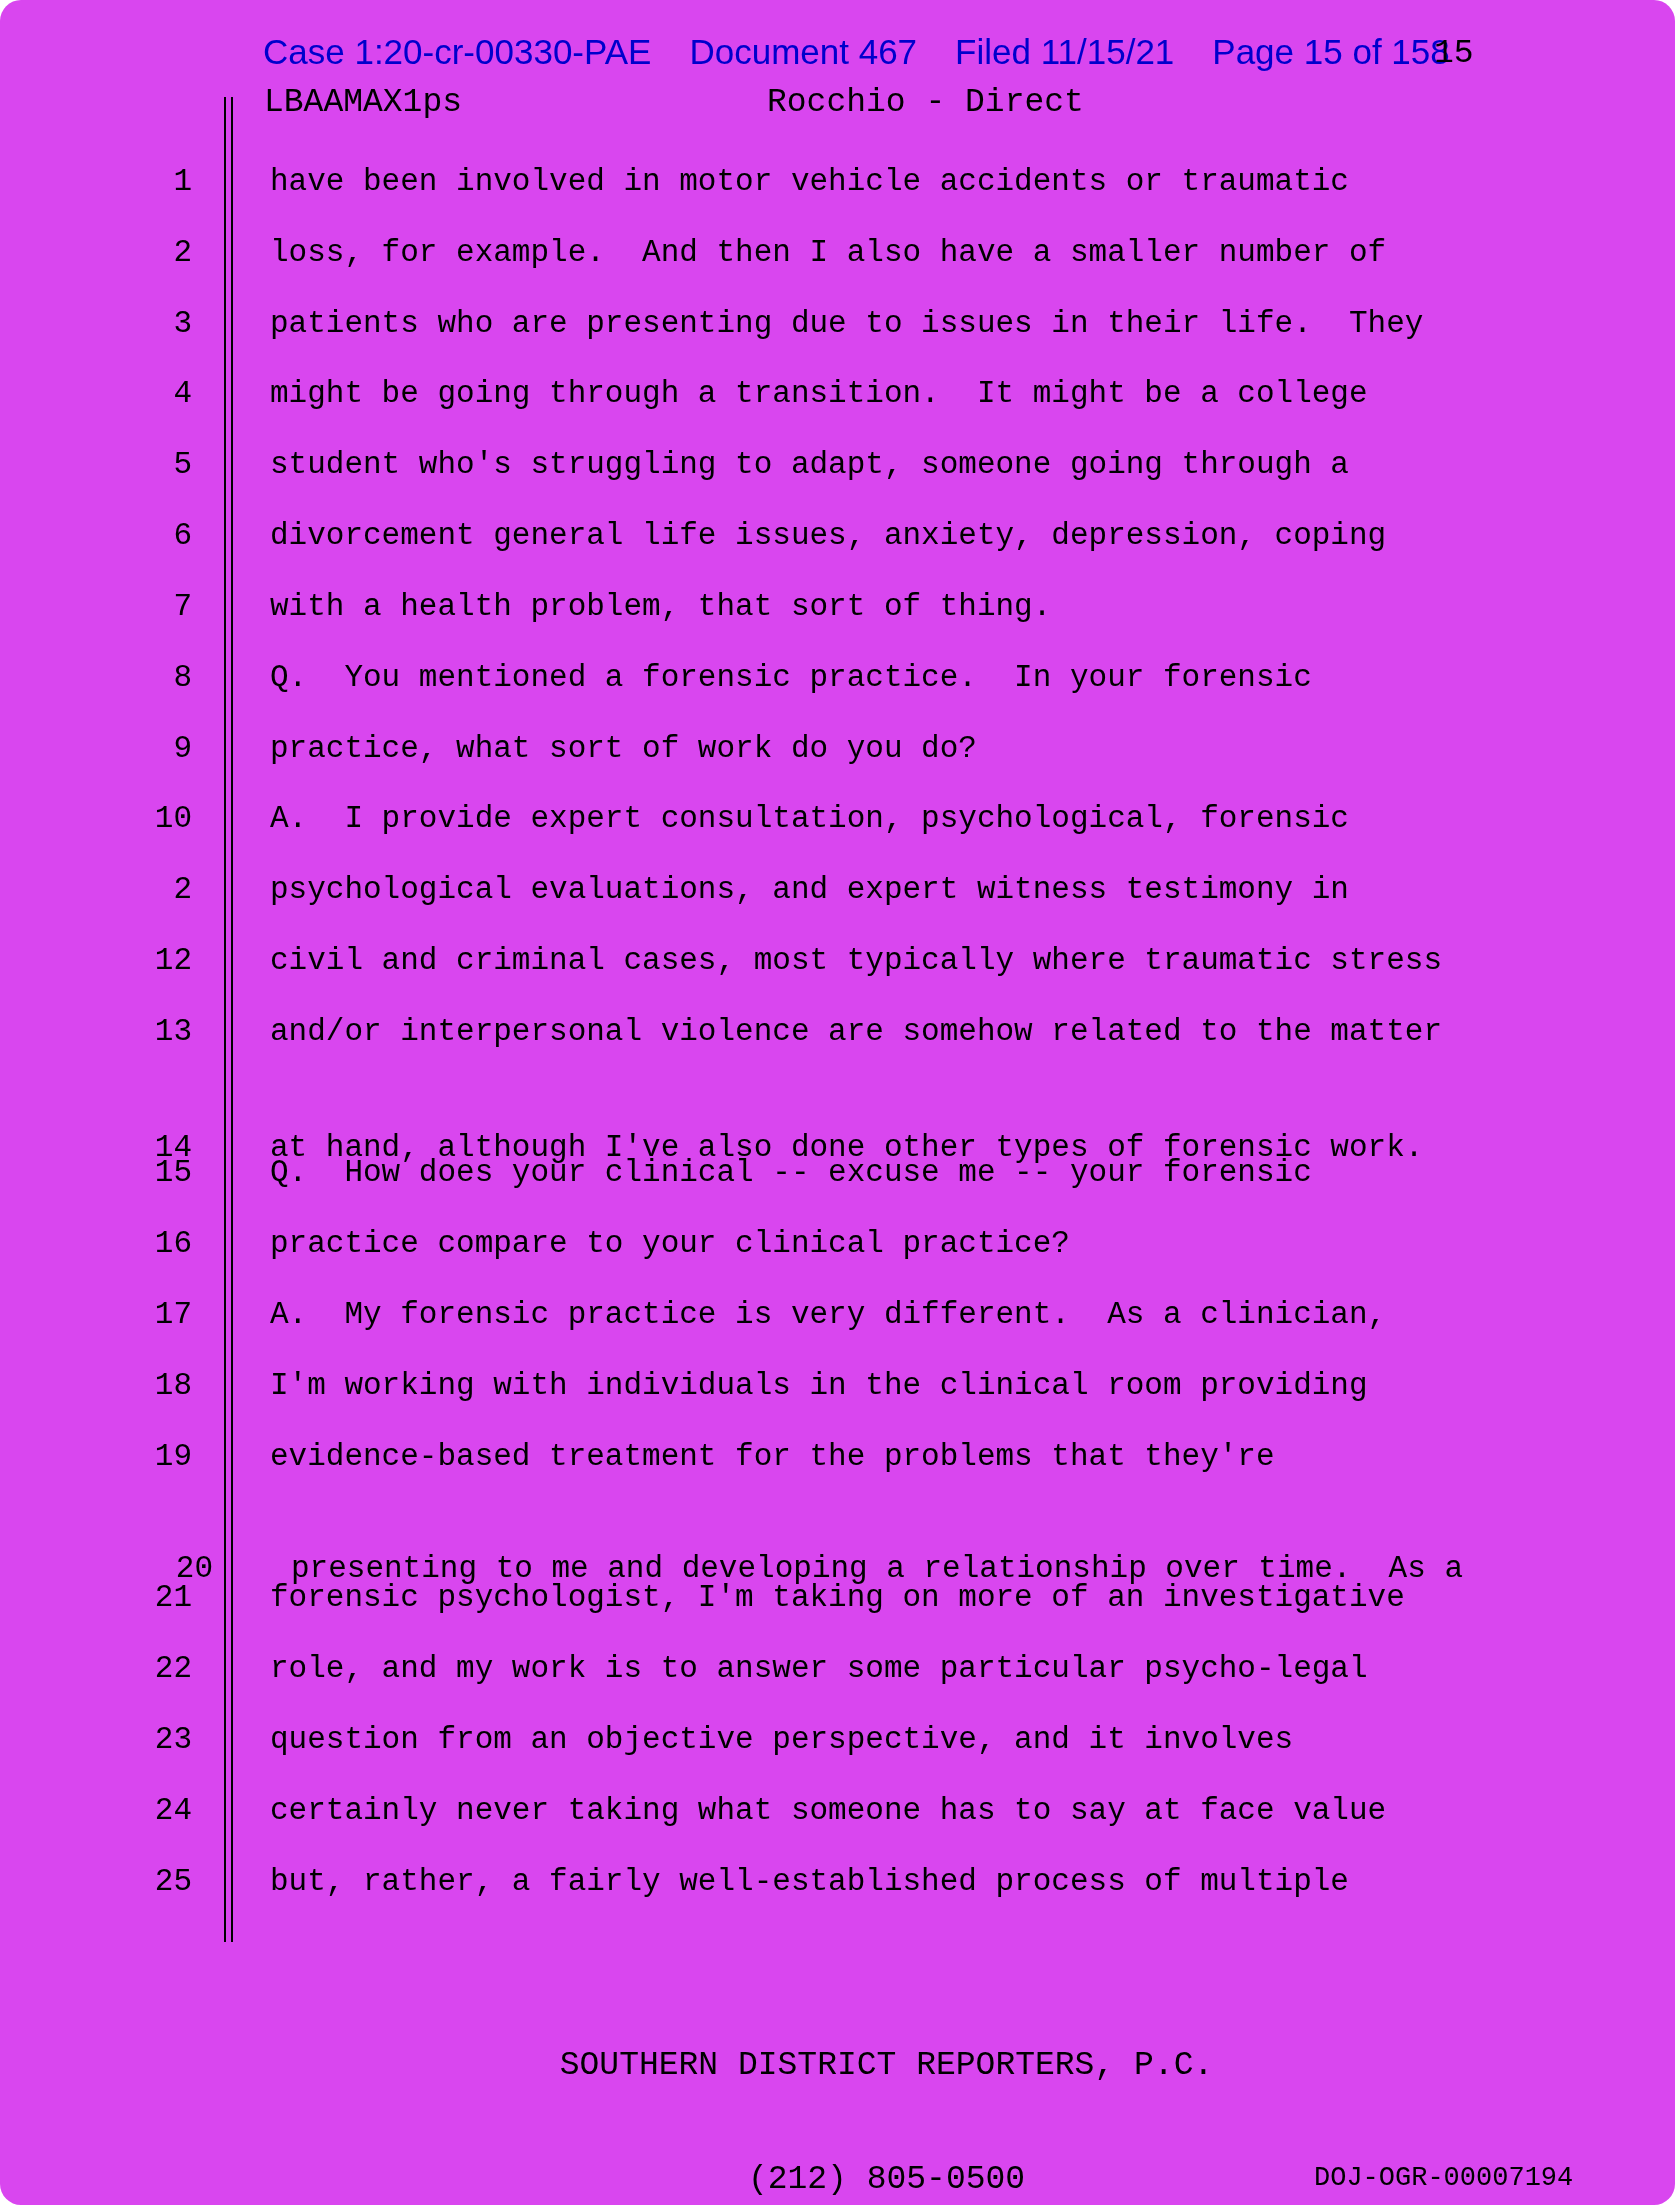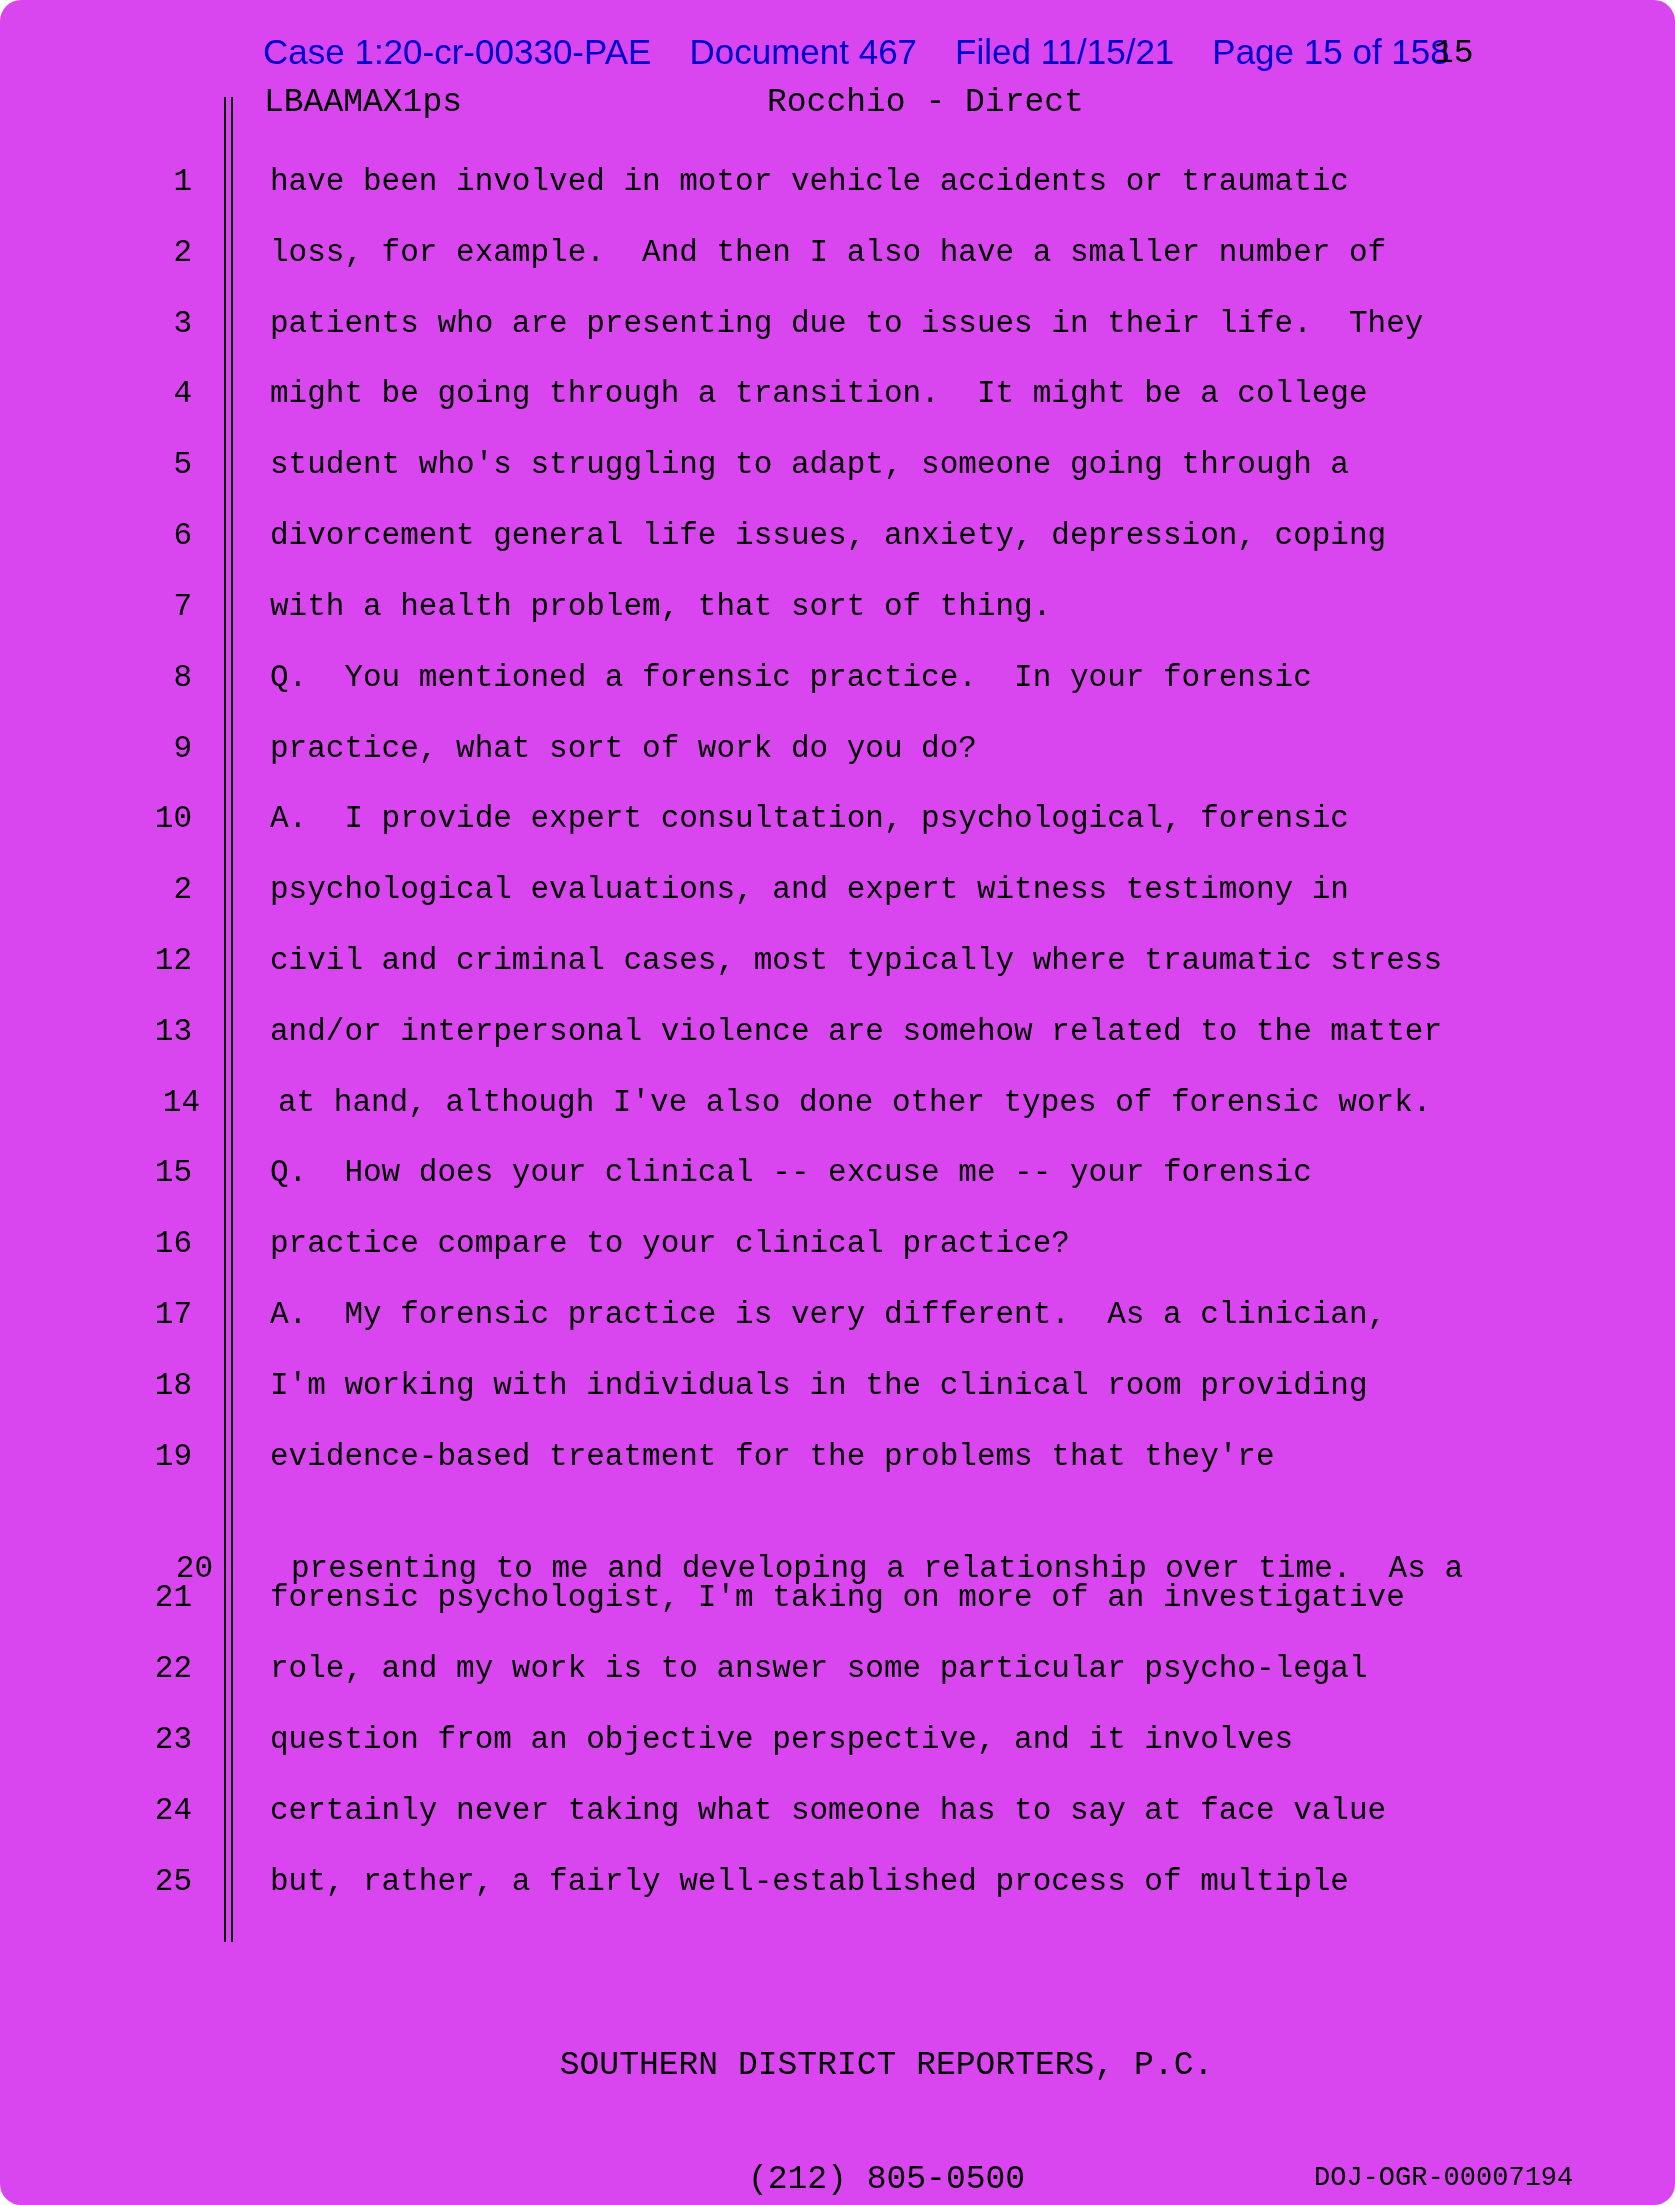--- a/index.html
+++ b/index.html
@@ -132,21 +132,21 @@
       <div class="trow" style="top: 212px;"><span class="lnum">4</span><span class="ltext">might be going through a transition.  It might be a college</span></div>
       <div class="trow" style="top: 283px;"><span class="lnum">5</span><span class="ltext">student who's struggling to adapt, someone going through a</span></div>
       <div class="trow" style="top: 354px;"><span class="lnum">6</span><span class="ltext">divorcement general life issues, anxiety, depression, coping</span></div>
       <div class="trow" style="top: 425px;"><span class="lnum">7</span><span class="ltext">with a health problem, that sort of thing.</span></div>
       <div class="trow" style="top: 496px;"><span class="lnum">8</span><span class="ltext">Q.  You mentioned a forensic practice.  In your forensic</span></div>
       <div class="trow" style="top: 567px;"><span class="lnum">9</span><span class="ltext">practice, what sort of work do you do?</span></div>
       <div class="trow" style="top: 637px;"><span class="lnum">10</span><span class="ltext">A.  I provide expert consultation, psychological, forensic</span></div>
       <div class="trow" style="top: 708px;"><span class="lnum">2</span><span class="ltext">psychological evaluations, and expert witness testimony in</span></div>
       <div class="trow" style="top: 779px;"><span class="lnum">12</span><span class="ltext">civil and criminal cases, most typically where traumatic stress</span></div>
       <div class="trow" style="top: 850px;"><span class="lnum">13</span><span class="ltext">and/or interpersonal violence are somehow related to the matter</span></div>
-      <div class="trow" style="top: 921px; padding-left: 8px;"><span class="lnum">14</span><span class="ltext">at hand, although I've also done other types of forensic work.</span></div>
+      <div class="trow" style="top: 966px;"><span class="lnum">14</span><span class="ltext">at hand, although I've also done other types of forensic work.</span></div>
       <div class="trow" style="top: 991px;"><span class="lnum">15</span><span class="ltext">Q.  How does your clinical -- excuse me -- your forensic</span></div>
       <div class="trow" style="top: 1062px;"><span class="lnum">16</span><span class="ltext">practice compare to your clinical practice?</span></div>
       <div class="trow" style="top: 1133px;"><span class="lnum">17</span><span class="ltext">A.  My forensic practice is very different.  As a clinician,</span></div>
       <div class="trow" style="top: 1204px;"><span class="lnum">18</span><span class="ltext">I'm working with individuals in the clinical room providing</span></div>
       <div class="trow" style="top: 1275px;"><span class="lnum">19</span><span class="ltext">evidence-based treatment for the problems that they're</span></div>
       <div class="trow" style="top: 1387px; padding-left: 21px;"><span class="lnum">20</span><span class="ltext">presenting to me and developing a relationship over time.  As a</span></div>
       <div class="trow" style="top: 1416px;"><span class="lnum">21</span><span class="ltext">forensic psychologist, I'm taking on more of an investigative</span></div>
       <div class="trow" style="top: 1487px;"><span class="lnum">22</span><span class="ltext">role, and my work is to answer some particular psycho-legal</span></div>
       <div class="trow" style="top: 1558px;"><span class="lnum">23</span><span class="ltext">question from an objective perspective, and it involves</span></div>
       <div class="trow" style="top: 1629px;"><span class="lnum">24</span><span class="ltext">certainly never taking what someone has to say at face value</span></div>

